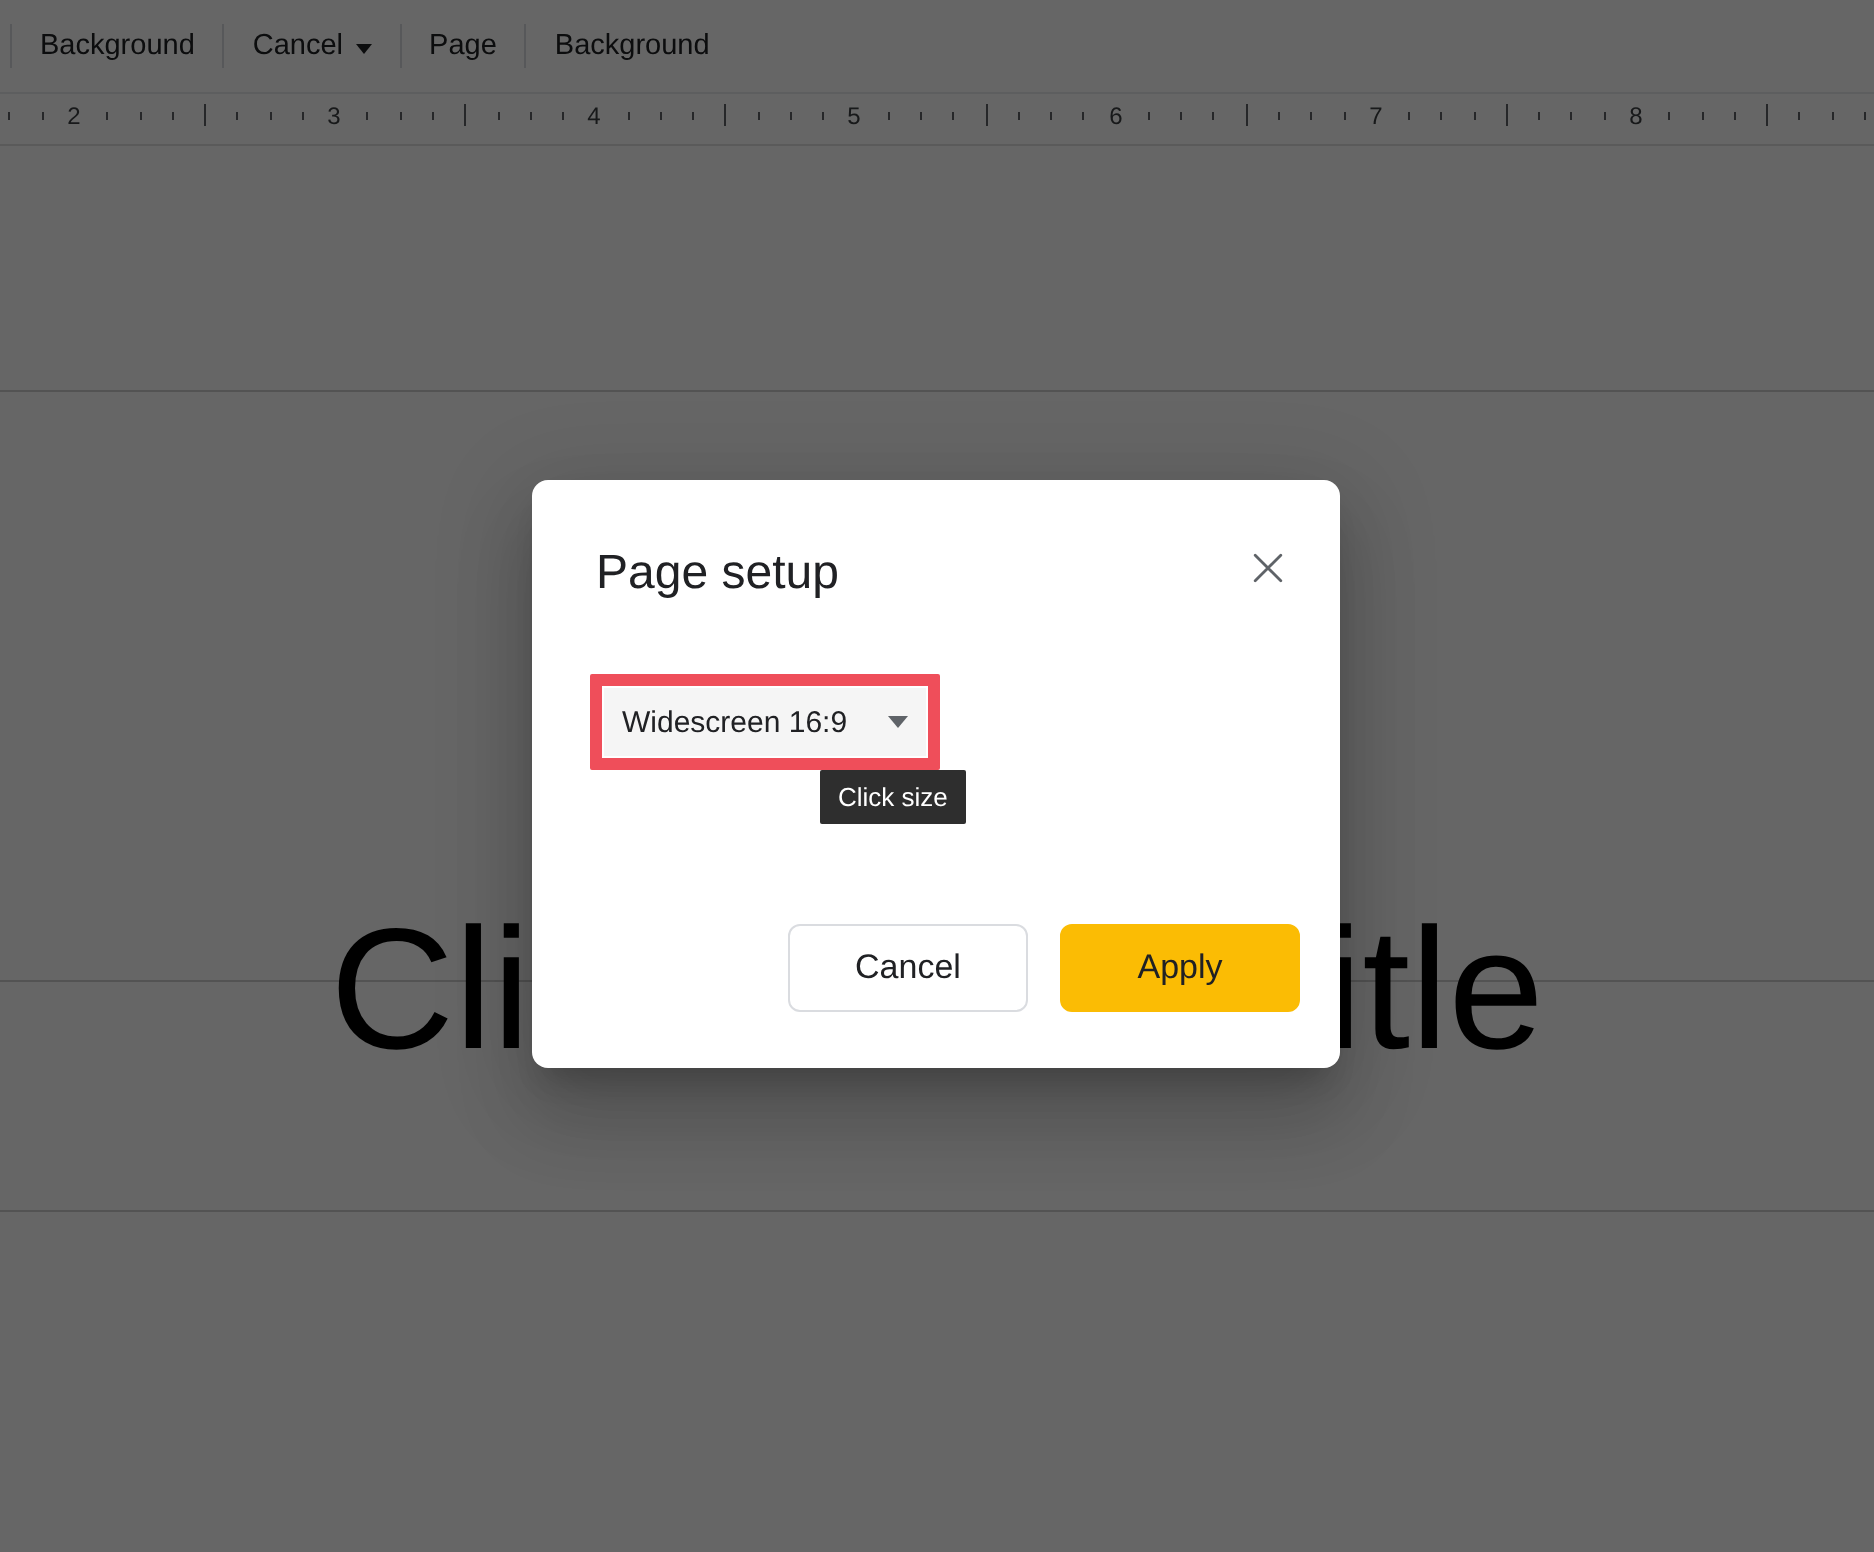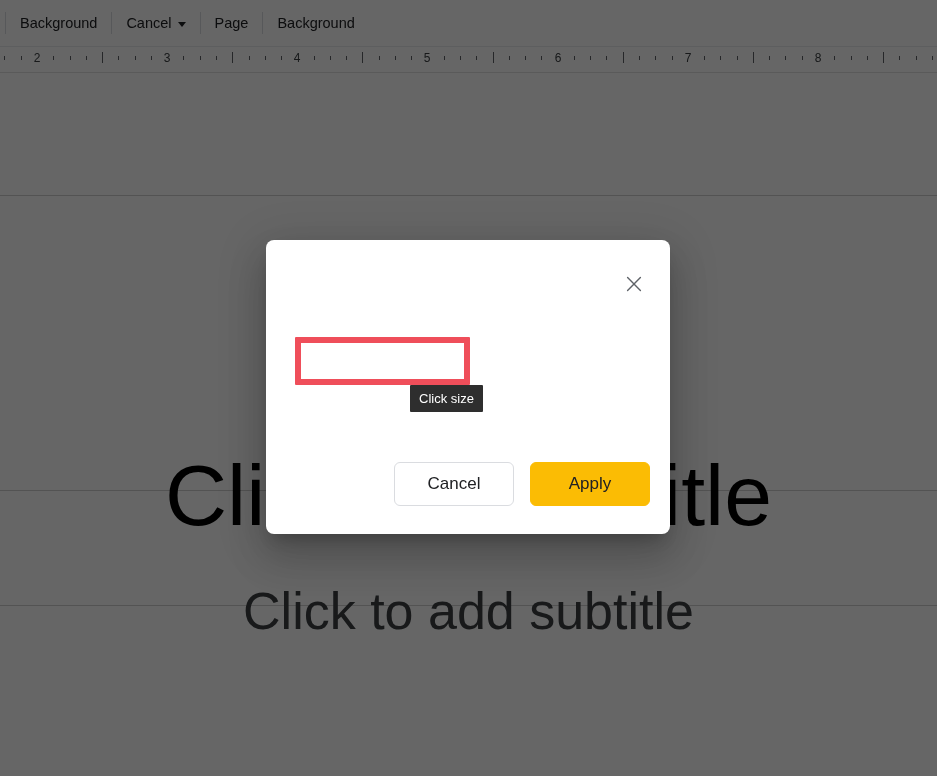--- a/index.html
+++ b/index.html
@@ -374,39 +374,43 @@
           <div class="tick minor" style="left: 932px;"></div>
         </div>
     </div>
 
     <div class="canvas">
       <div class="hrule" style="top:122px"></div>
       <div class="hrule" style="top:417px"></div>
       <div class="hrule" style="top:532px"></div>
 
       <div class="slide-title">Click to add title</div>
-      <div class="slide-subtitle">Click to add subtitle</div>
     </div>
   </div>
 
   <div class="scrim"></div>
 
   <div class="dialog">
 
+    <div class="dlg-title">Page setup</div>
 
     <div class="dlg-close">
       <span>
         <svg width="20" height="20" viewBox="0 0 20 20" aria-hidden="true">
           <path d="M3.6 3.6 L16.4 16.4 M16.4 3.6 L3.6 16.4" stroke="#5f6368" stroke-width="1.4" fill="none" stroke-linecap="round"></path>
         </svg>
       </span>
     </div>
 
     <div class="hl-box"></div>
 
+    <div class="pagesize-select">
+      <span class="sel-label">Widescreen 16:9</span>
+      <span class="sel-caret"></span>
+    </div>
 
     <div class="tooltip">
       <span>Click size</span>
     </div>
 
     <div class="dlg-actions">
       <div class="btn btn-cancel">
         <span>Cancel</span>
       </div>
       <div class="btn btn-apply">

